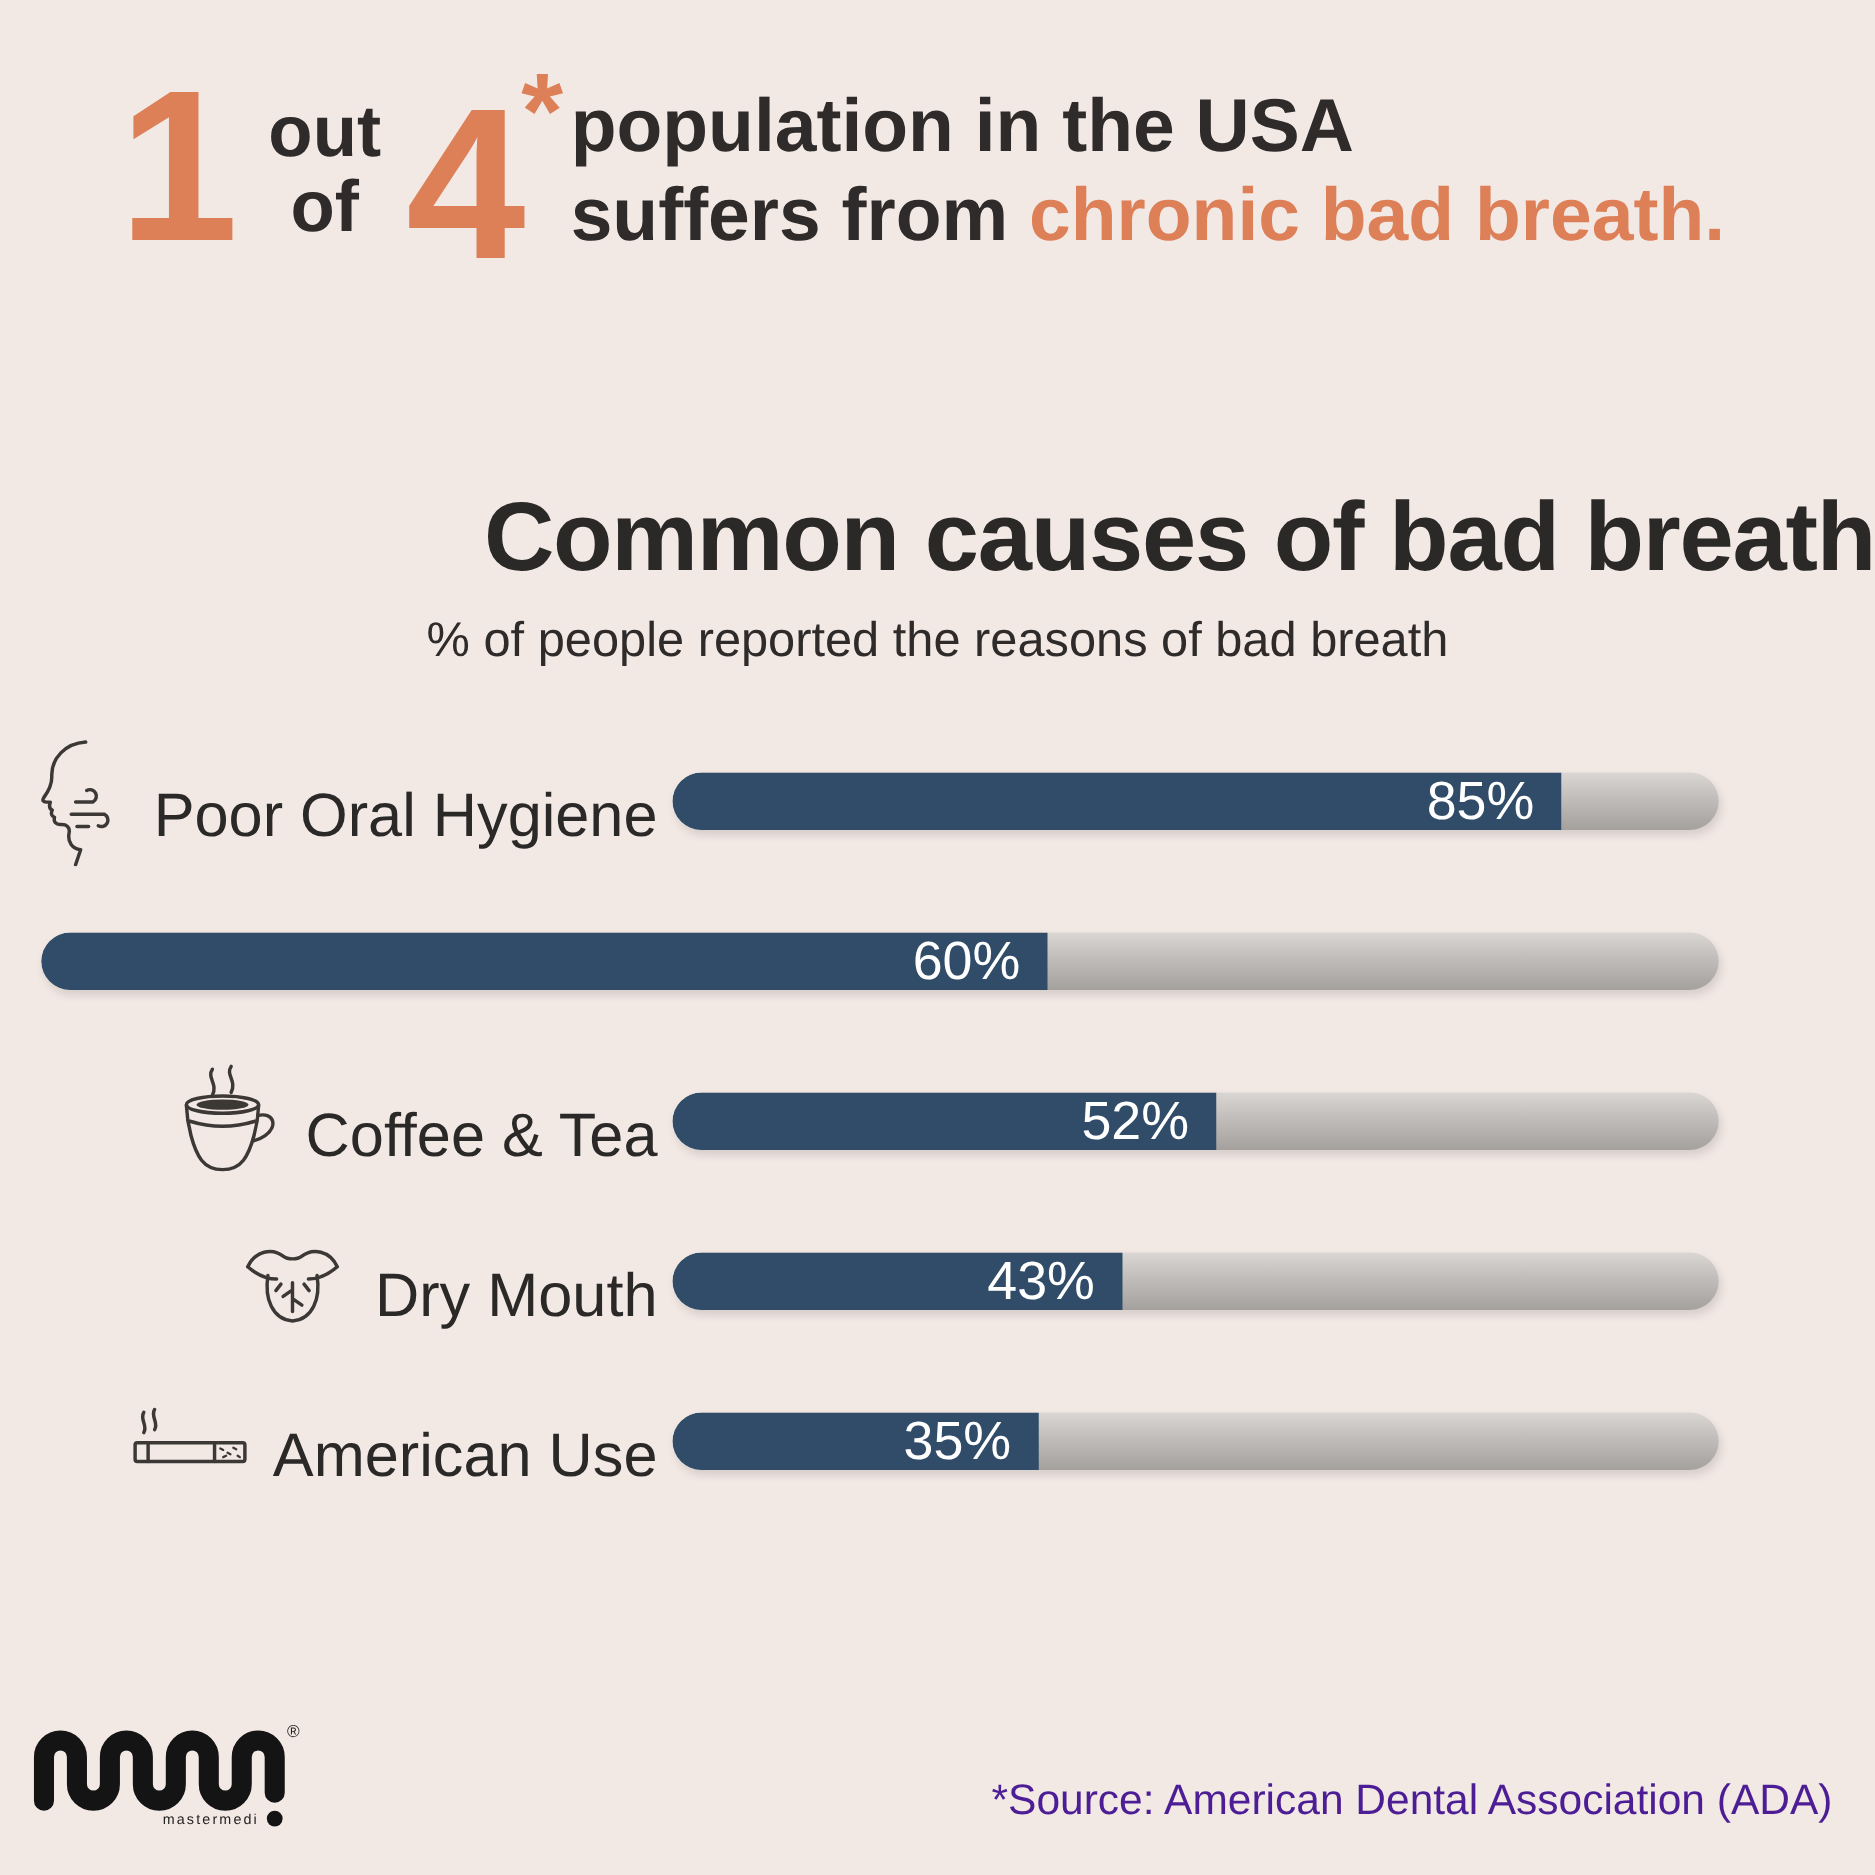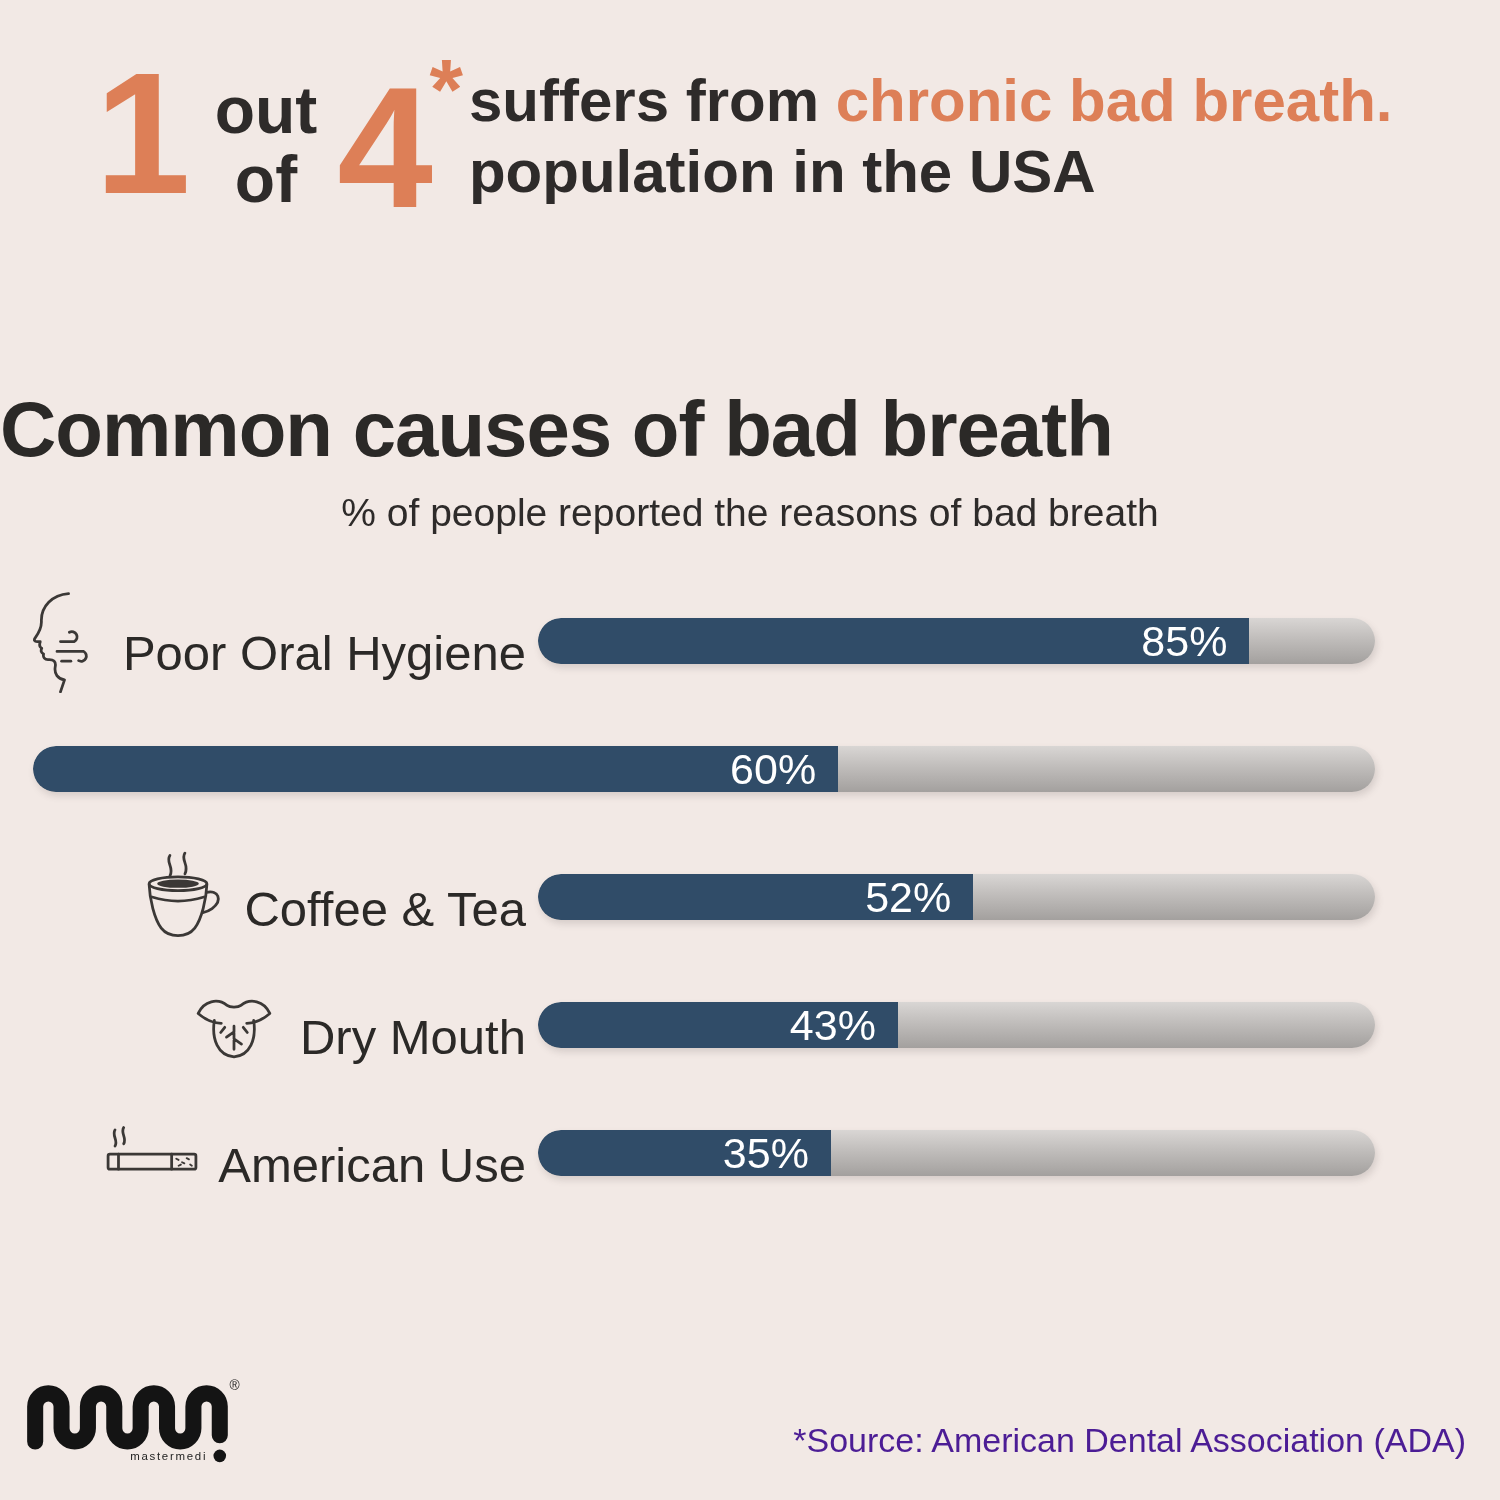--- a/index.html
+++ b/index.html
@@ -6,28 +6,28 @@
   body{
     width:1500px;height:1500px;position:relative;overflow:hidden;
     background:var(--bg,#f2e9e5);
     font-family:"Liberation Sans","DejaVu Sans",sans-serif;
     color:#2e2b2a;
   }
   
   .header{display:flex;align-items:flex-start;padding:66px 40px 0 95px;}
   .big-num{font-size:172px;font-weight:700;line-height:.78;color:var(--accent,#dd7f57);}
   .frac-words{display:flex;flex-direction:column;align-items:center;margin:10px 20px 0 24px;
-    font-size:66px;font-weight:700;line-height:1.04;color:#2e2b2a;}
+    font-size:58px;font-weight:700;line-height:1.04;color:#2e2b2a;}
   .num4-wrap{position:relative;margin-top:14px;}
   .asterisk{position:absolute;top:-34px;right:-30px;font-size:86px;font-weight:700;
     color:var(--accent,#dd7f57);line-height:1;}
   .headline{margin:0 0 0 36px;font-size:60px;font-weight:700;line-height:1.18;color:#2e2b2a;}
   .hl{color:var(--accent,#dd7f57);}
   
-  .chart-title{margin-top:170px;text-align:left;font-size:78px;font-weight:700;
+  .chart-title{margin-top:170px;text-align:right;font-size:78px;font-weight:700;
     letter-spacing:-1px;color:#2b2927;}
   .chart-subtitle{margin-top:16px;text-align:center;font-size:39px;font-weight:400;color:#2e2b2a;}
   
   .chart{margin:42px 125px 0 33px;}
   .row{display:flex;align-items:center;height:128px;}
   .label-group{width:505px;box-sizing:border-box;display:flex;align-items:center;
     justify-content:flex-end;gap:14px;padding-right:12px;}
   .icon{width:104px;height:104px;flex:0 0 auto;display:flex;align-items:center;justify-content:center;}
   .icon svg{width:100%;height:100%;}
   .cat-label{font-size:49px;color:#2b2927;white-space:nowrap;margin-top:24px;}
@@ -48,22 +48,22 @@
   <div class="big-num">1</div>
   <div class="frac-words">
     <span>out</span>
     <span>of</span>
   </div>
   <div class="num4-wrap">
     <span class="big-num">4</span>
     <span class="asterisk">*</span>
   </div>
   <div class="headline">
+    <div>population in the USA</div>
     <div><span>suffers from </span><span class="hl">chronic bad breath.</span></div>
-    <div>population in the USA</div>
   </div>
 </div>
 
 <div class="chart-title">Common causes of bad breath</div>
 <div class="chart-subtitle">% of people reported the reasons of bad breath</div>
 
 <div class="chart">
   <div>
       <div class="row">
         <div class="label-group">

